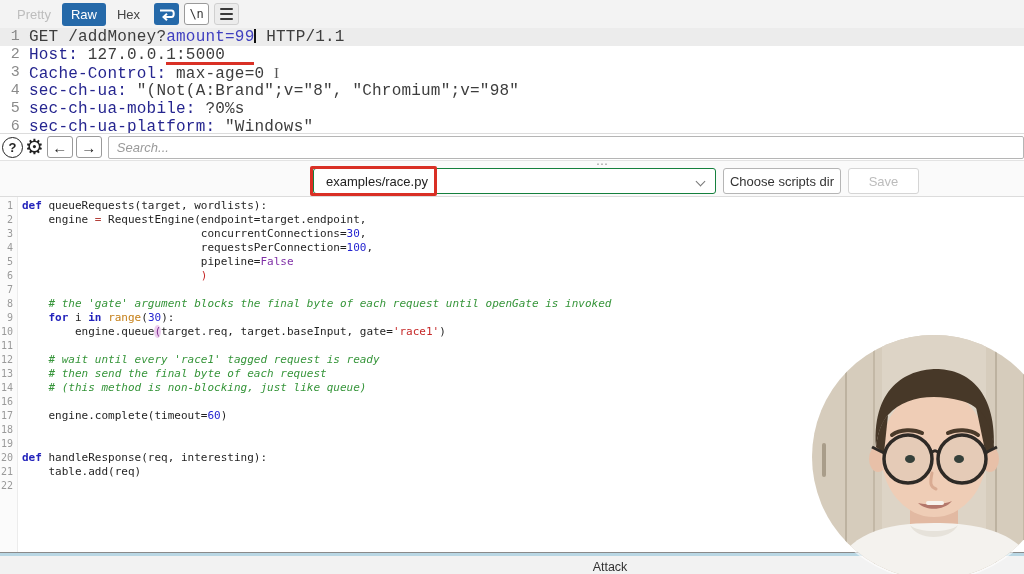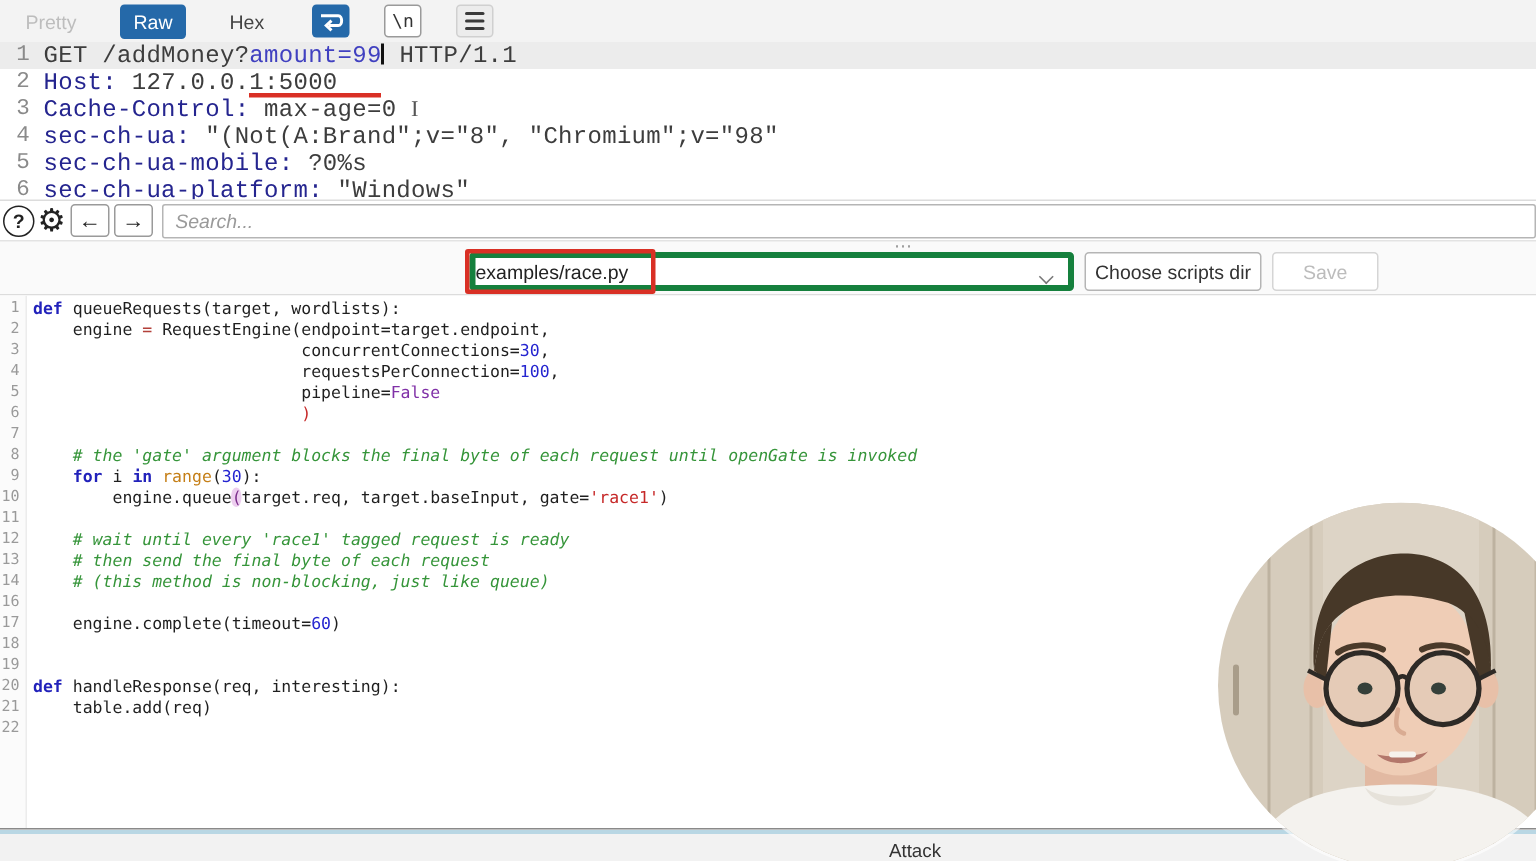--- a/index.html
+++ b/index.html
@@ -1,20 +1,20 @@
 <!DOCTYPE html>
 <html><head>
 <meta charset="utf-8">
 <style>
   * { margin:0; padding:0; box-sizing:border-box; }
   html,body { width:1024px; height:574px; font-family:"Liberation Sans", sans-serif; background:#fff; }
   #screen { position:relative; width:1024px; height:574px; overflow:hidden; background:#fff; }
 
   
-  #req-tabbar { position:absolute; top:0; left:0; width:1024px; height:28px; background:#f3f3f3; display:flex; align-items:center; gap:20px; padding-left:8px; }
+  #req-tabbar { position:absolute; top:0; left:0; width:1024px; height:28px; background:#f3f3f3; display:flex; align-items:center; gap:2px; padding-left:8px; }
   .tab { font-size:13px; padding:4px 9px; border-radius:3px; color:#444; cursor:default; }
   .tab.disabled { color:#bdbdbd; }
   .tab.active { background:#2569a9; color:#fff; }
   .tbtn { height:22px; min-width:25px; display:flex; align-items:center; justify-content:center; border-radius:3px; margin-left:3px; font-size:13px; }
   .tbtn.blue { background:#2569a9; }
   .tbtn.white { background:#fff; border:1px solid #9a9a9a; color:#333; font-family:"DejaVu Sans Mono", monospace; font-size:12px; padding:0 4px;}
   .tbtn.gray { background:#ececec; border:1px solid #d0d0d0; flex-direction:column; gap:2px; padding:0 5px;}
   .hamline { width:13px; height:2px; background:#3a3a3a; border-radius:1px;}
 
   
@@ -36,21 +36,21 @@
   .sicon { color:#222; display:flex; align-items:center; justify-content:center; }
   #help-icon { width:21px; height:21px; border:1.8px solid #222; border-radius:50%; font-size:13px; font-weight:bold; }
   #gear-icon { font-size:21px; margin-left:2px; }
   .navbtn { width:26px; height:22px; border:1px solid #9a9a9a; border-radius:3px; background:#fff; display:flex; align-items:center; justify-content:center; font-size:15px; color:#222; margin-left:3px; }
   #search-input { flex:1; margin-left:6px; height:23px; border:1px solid #b5b5b5; border-radius:2px; font-size:13px; color:#0369a1; padding:0 8px; outline:none; }
   #search-input::placeholder { color:#9a9a9a; font-style:italic; }
 
   
   #script-header { position:absolute; top:160px; left:0; width:1024px; height:37px; background:#fafafa; border-top:1px solid #e3e3e3; border-bottom:1px solid #dcdcdc; }
   #split-handle { position:absolute; top:-4px; left:596px; color:#999; font-size:12px; letter-spacing:1px; }
-  #script-dropdown { position:absolute; top:7px; left:313px; width:403px; height:26px; background:#fff; border:4px solid #15803d; border-radius:3px; font-size:13px; color:#222; display:flex; align-items:center; }
+  #script-dropdown { position:absolute; top:7px; left:313px; width:403px; height:26px; background:#fff; border:1px solid #15803d; border-radius:3px; font-size:13px; color:#222; display:flex; align-items:center; padding-left:12px; }
   #dd-chevron { position:absolute; right:11px; top:9px; width:7px; height:7px; border-right:1.5px solid #777; border-bottom:1.5px solid #777; transform:rotate(45deg); }
   #dd-redbox { position:absolute; top:5px; left:310px; width:127px; height:30px; border:3px solid #d93025; border-radius:2px; pointer-events:none; }
   .hbtn { position:absolute; top:7px; height:26px; background:#fff; border:1px solid #b5b5b5; border-radius:3px; font-size:13px; color:#333; display:flex; align-items:center; justify-content:center; }
   #choose-btn { left:723px; width:118px; }
   #save-btn { left:848px; width:71px; color:#bcbcbc; border-color:#d5d5d5; }
 
   
   #code-editor { position:absolute; top:197px; left:0; width:1024px; height:356px; background:#fff; overflow:hidden; font-family:"DejaVu Sans Mono", monospace; font-size:11px; padding-top:2px;}
   #code-gutter-bg { position:absolute; top:0; left:0; width:18px; height:356px; background:#fbfbfb; border-right:1px solid #ececec; }
   .cline { height:14px; line-height:14px; white-space:pre; display:flex; position:relative; }

